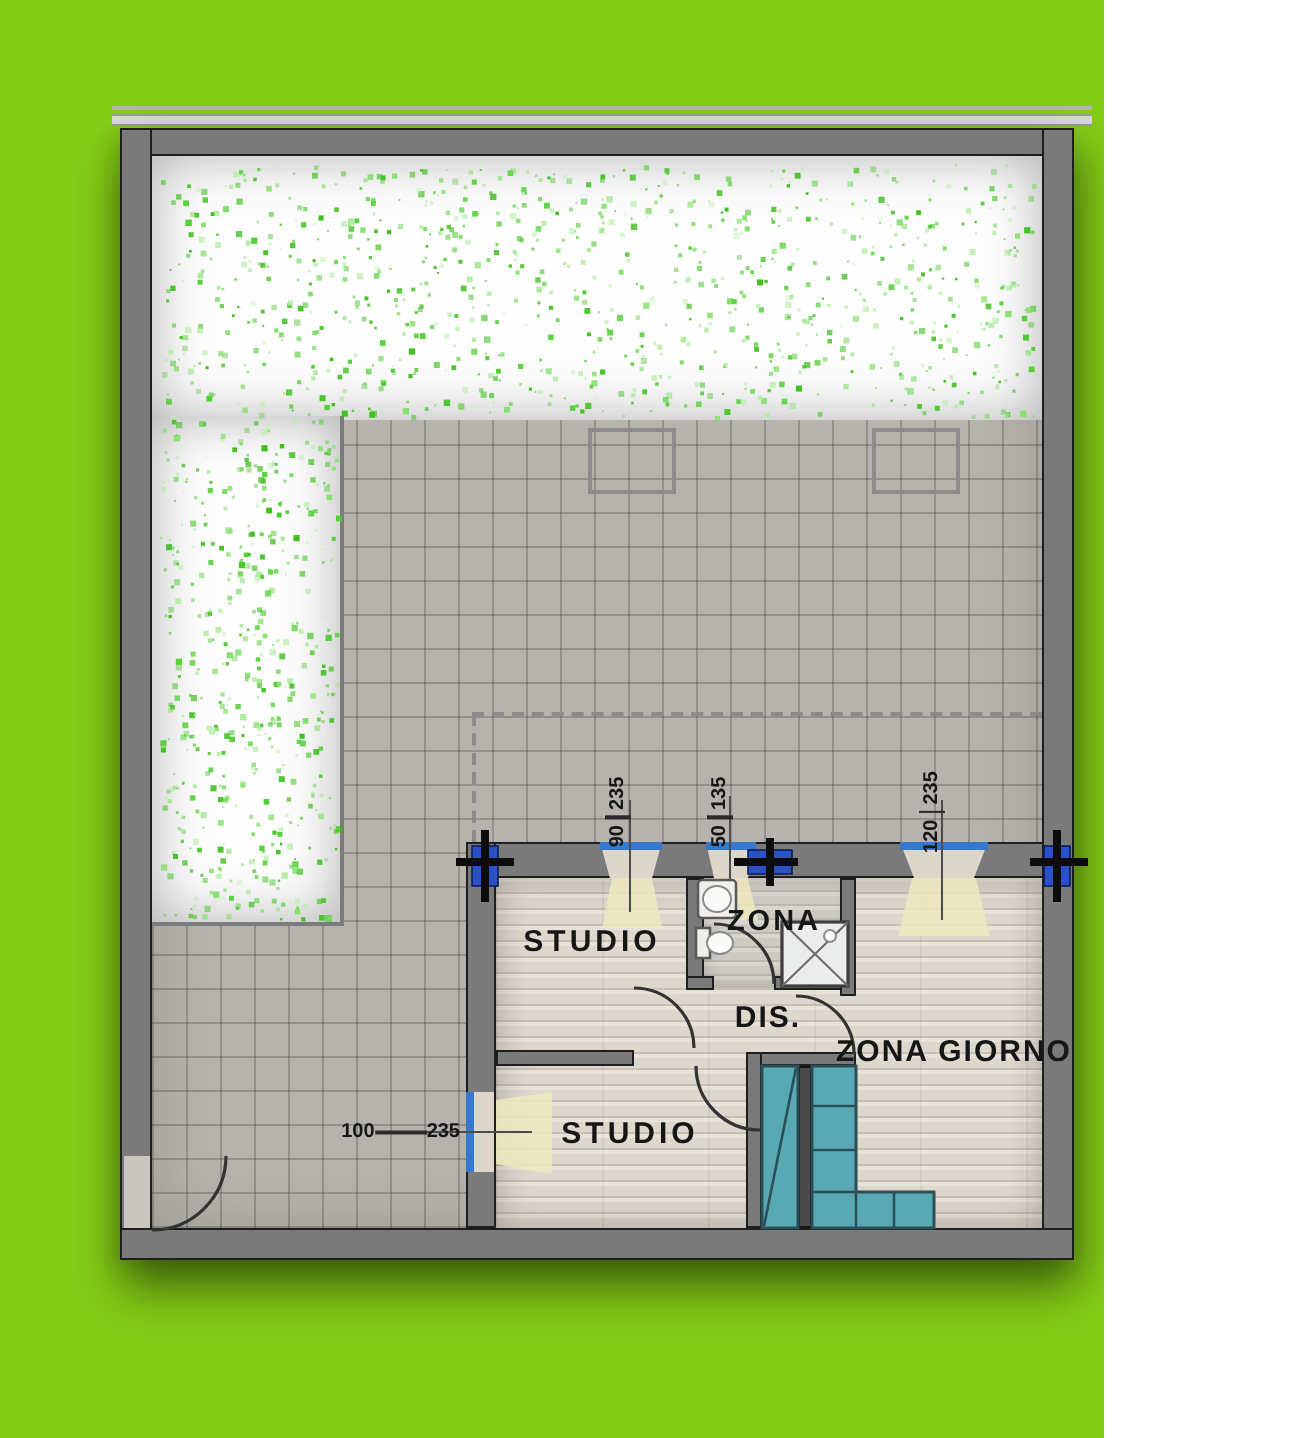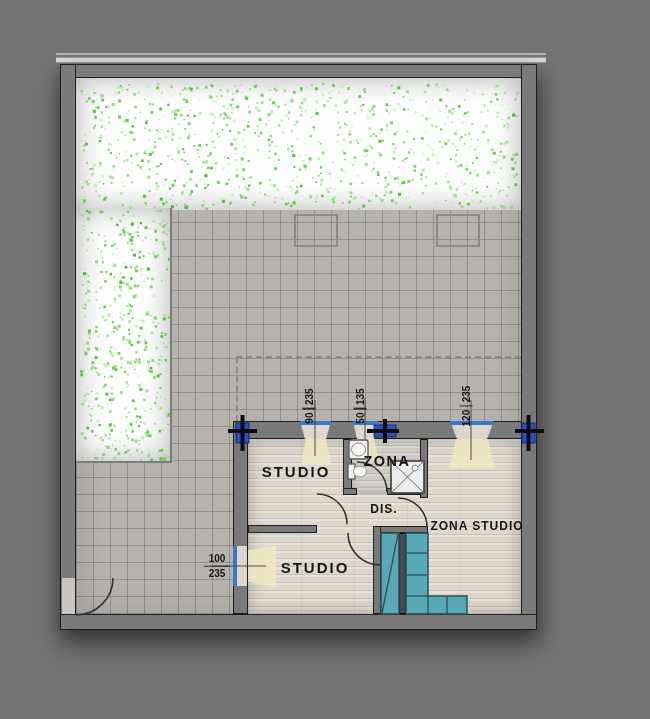--- a/index.html
+++ b/index.html
@@ -3,21 +3,21 @@
 <meta charset="utf-8">
 <style>
   :root{
     --color-wall:#7a7a7a; --color-wall-dark:#4a4a4a; --color-outline:#1e1e1e;
     --color-tile:#b6b3ae; --color-parquet:#ddd7cc; --color-bagno-floor:#cdcac3;
     --color-teal:#58a9b3; --color-teal-dark:#2c4f57;
     --color-window-blue:#3579cf; --color-column-blue:#2b50c8;
     --color-light-cone:#efe8c0; --color-garden-dot:#3ec01e; --color-text:#161616;
   }
   html,body{margin:0;padding:0;background:#fff;}
-  .canvas{position:relative;width:650px;height:719px;background:#737373;overflow:hidden;
+  .canvas{position:relative;width:552px;height:719px;background:#84cc16;overflow:hidden;
           font-family:"Liberation Sans", sans-serif;color:var(--color-text);}
   .abs{position:absolute;box-sizing:border-box;}
 
   .topline1{left:56px;top:53px;width:490px;height:2px;background:#b3b3b3;}
   .topline2{left:56px;top:57px;width:490px;height:6px;background:#d7d7d7;border-top:1px solid #9a9a9a;border-bottom:1px solid #9a9a9a;}
 
   .plot-shadow{left:60px;top:64px;width:477px;height:566px;background:transparent;
                box-shadow:0 16px 22px rgba(0,0,0,.38), 8px 8px 16px rgba(0,0,0,.16), -4px 4px 10px rgba(0,0,0,.12);}
 
   .tiles{background-color:var(--color-tile);
@@ -41,26 +41,26 @@
        repeating-linear-gradient(90deg, rgba(0,0,0,.05) 0 1px, transparent 1px 53px);
      box-shadow:inset 0 0 18px rgba(0,0,0,.25);}
   .bagno-floor{background-color:var(--color-bagno-floor);
      background-image:repeating-linear-gradient(180deg, rgba(255,255,255,.22) 0 2px, rgba(255,255,255,0) 2px 6px, rgba(90,85,75,.16) 6px 7px);
      box-shadow:inset 0 0 10px rgba(0,0,0,.2);}
 
   .window-gap{background:#ddd7cb;clip-path:polygon(0 0,100% 0,84% 100%,16% 100%);}
   .glass{background:var(--color-window-blue);}
 
   .room-label{transform:translate(-50%,-50%);white-space:nowrap;font-weight:600;letter-spacing:2px;font-size:15px;}
-  .room-label.small{font-size:12px;letter-spacing:1px;}
+  .room-label.small{font-size:15px;letter-spacing:1px;}
 
   .dim-v{transform:translate(-50%,-50%) rotate(-90deg);display:flex;align-items:center;gap:3px;
          font-size:10px;font-weight:600;white-space:nowrap;}
   .dim-v .bar{width:1.5px;height:13px;background:#2a2a2a;display:inline-block;}
-  .dim-h{transform:translate(-100%,-50%);display:flex;flex-direction:column;align-items:center;
+  .dim-h{transform:translate(-100%,-50%);display:flex;flex-direction:row;align-items:center;
          font-size:10px;font-weight:600;line-height:1.15;}
   .dim-h .bar{width:26px;height:1.5px;background:#2a2a2a;margin:1px 0;}
 
   svg.overlay{position:absolute;left:0;top:0;pointer-events:none;}
   .cone{fill:var(--color-light-cone);opacity:.85;stroke:none;}
   .arc{fill:none;stroke:#333;stroke-width:1.6;}
   .leader{stroke:#4c4c4c;stroke-width:1;}
   .fix-body{fill:#f0efec;stroke:#5a5a5a;stroke-width:1.3;}
   .fix-inner{fill:#fafaf8;stroke:#8a8a8a;stroke-width:1;}
   .shower-box{fill:#ebecec;stroke:#3d3d3d;stroke-width:1.6;}
@@ -1655,21 +1655,21 @@
       <rect class="col-blue" x="522" y="423" width="13" height="20"></rect>
       <rect class="col-bar" x="526.5" y="415" width="4" height="36"></rect>
       <rect class="col-bar" x="515" y="429" width="29" height="4"></rect>
     </g>
   </svg>
 
   <div class="abs room-label" style="left:296px;top:471px;">STUDIO</div>
   <div class="abs room-label" style="left:387px;top:461px;font-size:14.5px;letter-spacing:1.5px;">ZONA</div>
   <div class="abs room-label small" style="left:384px;top:509px;">DIS.</div>
   <div class="abs room-label" style="left:315px;top:567px;">STUDIO</div>
-  <div class="abs room-label small" style="left:477px;top:526px;">ZONA STUDIO</div>
+  <div class="abs room-label small" style="left:477px;top:526px;">ZONA GIORNO</div>
 
   <div class="abs dim-v" style="left:309px;top:406px;">
     <span>90</span>
     <span class="bar"></span>
     <span>235</span>
   </div>
   <div class="abs dim-v" style="left:360px;top:406px;">
     <span>50</span>
     <span class="bar"></span>
     <span>135</span>

